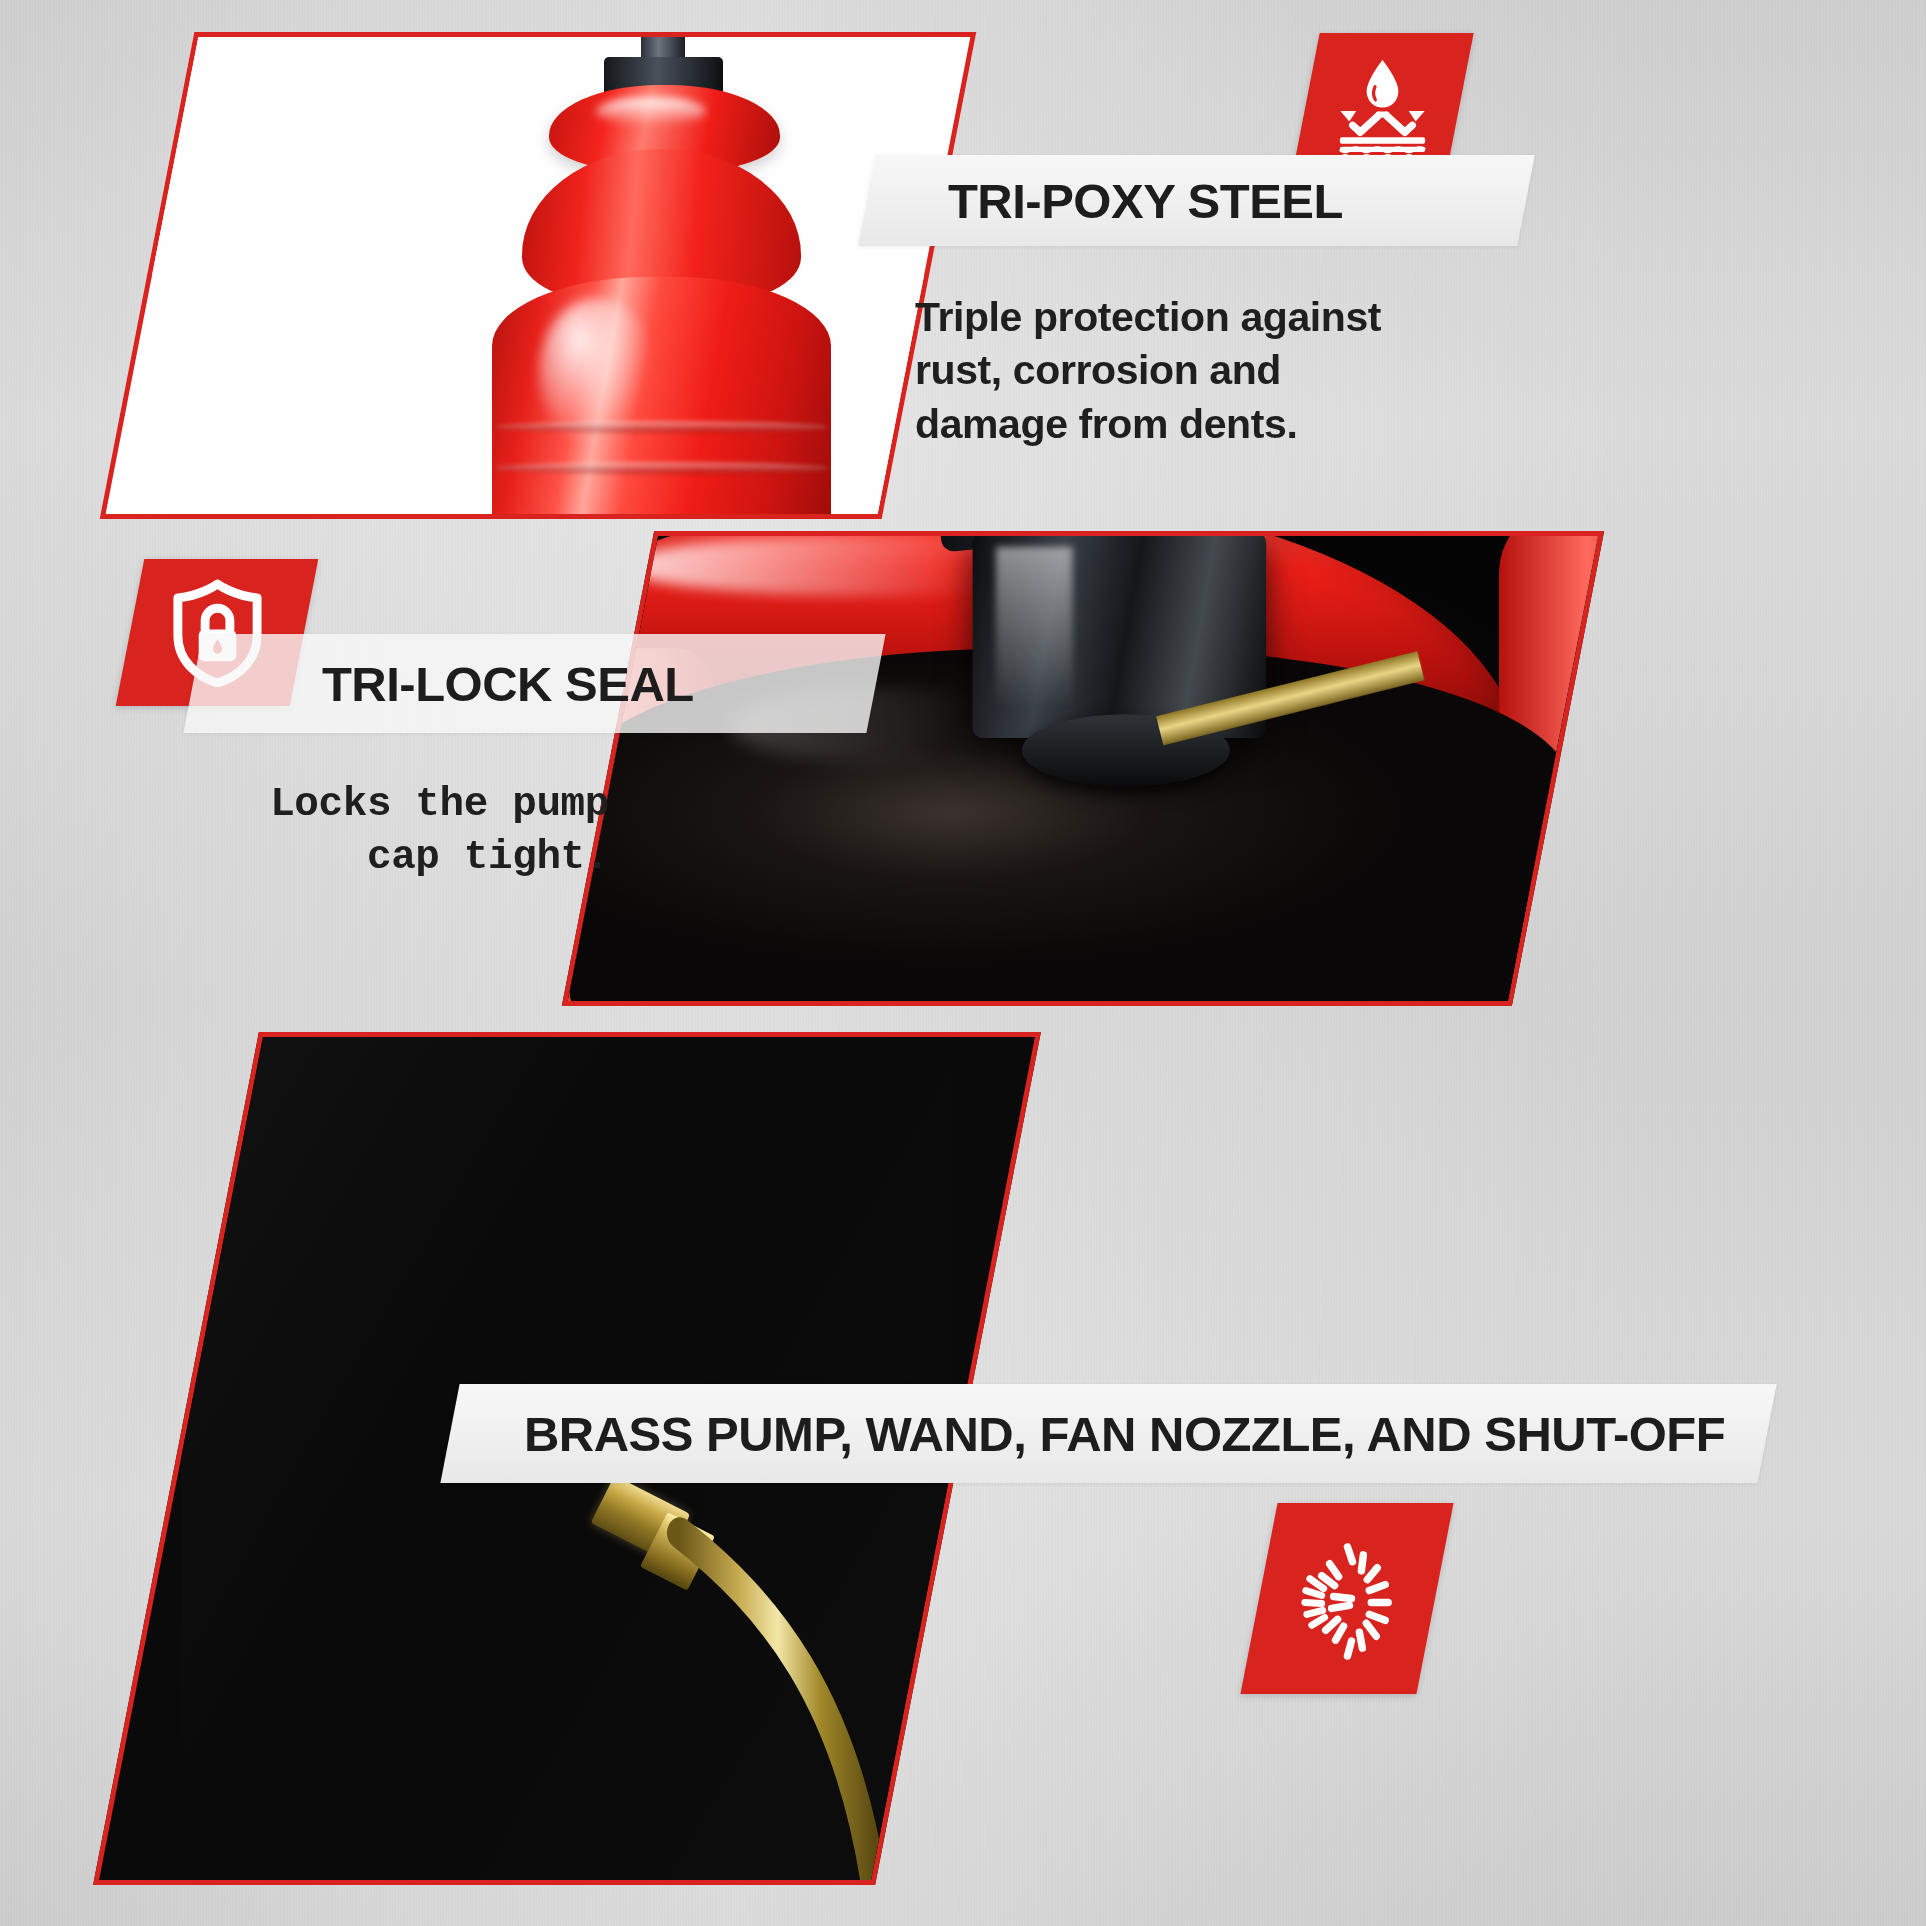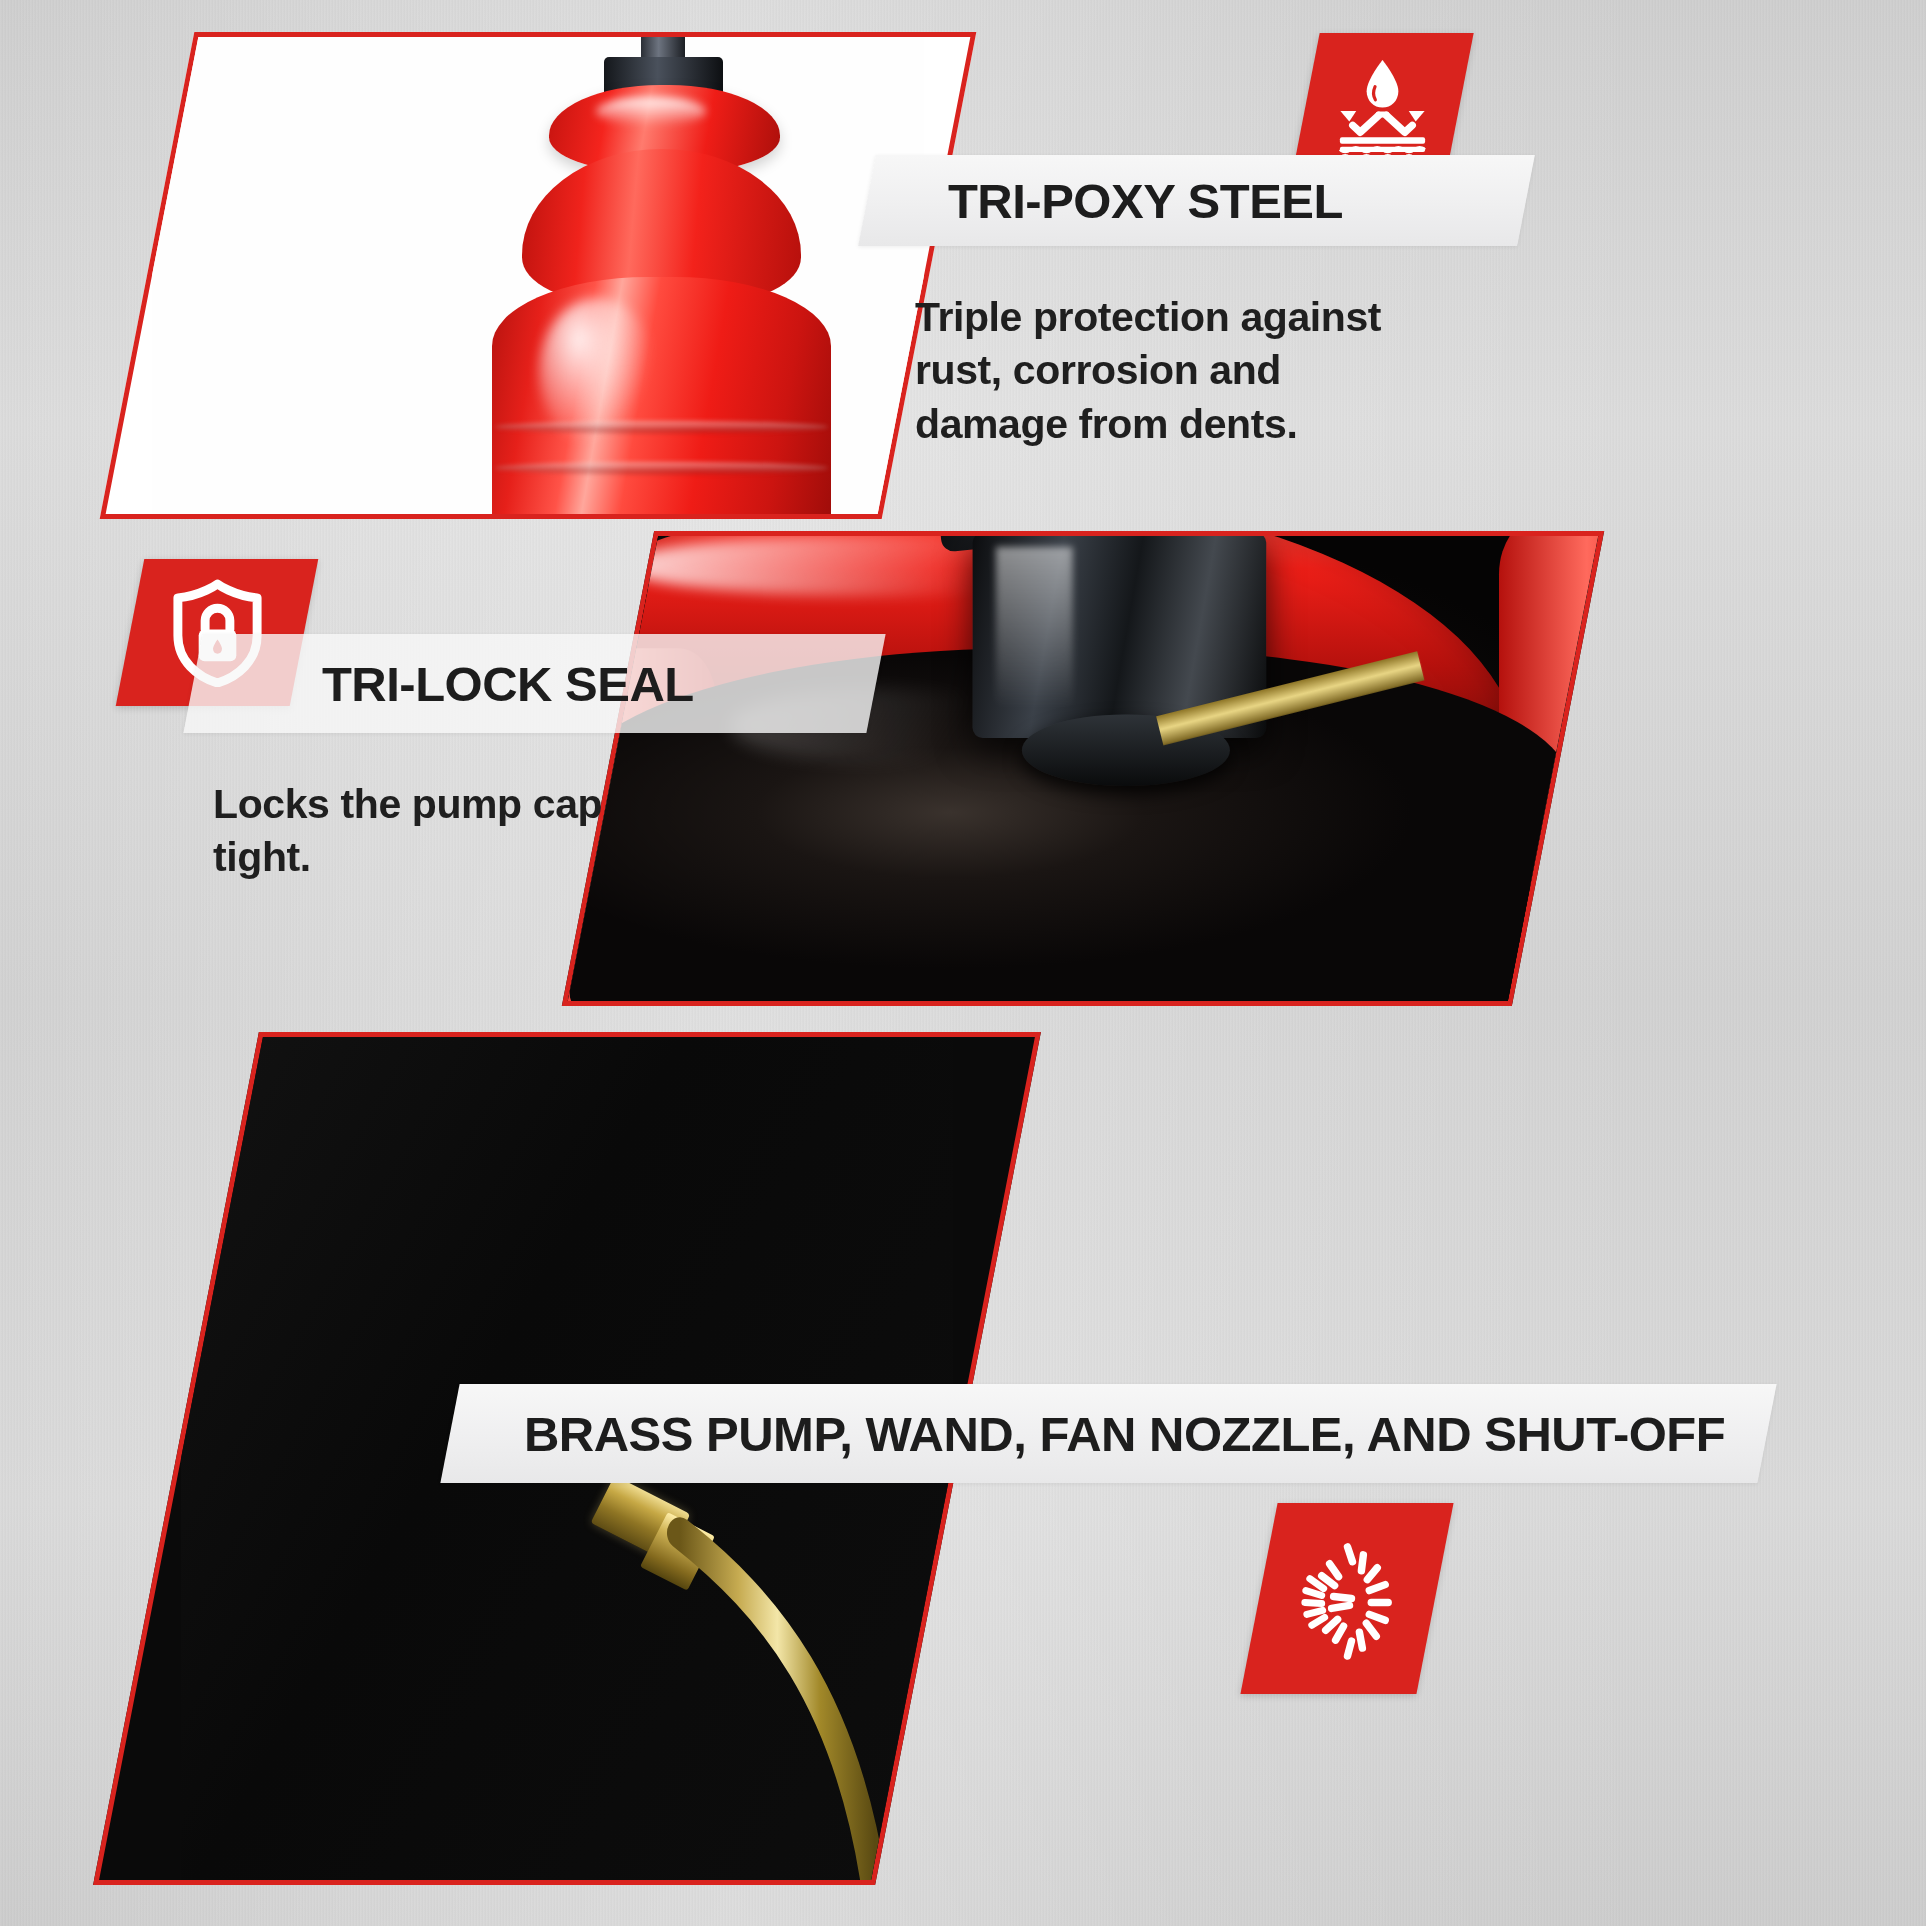--- a/index.html
+++ b/index.html
@@ -342,21 +342,21 @@
       <path d="M39.5 52 L39.5 43 a12.5 12.5 0 0 1 25 0 L64.5 52" fill="none" stroke="#ffffff" stroke-width="9" stroke-linecap="round"></path>
       <path d="M52 62 C52 62 47.5 68 47.5 71.5 C47.5 74.6 49.5 76.5 52 76.5
                C54.5 76.5 56.5 74.6 56.5 71.5 C56.5 68 52 62 52 62 Z" fill="#d9231e"></path>
     </svg>
   </div>
 
   <div class="band translucent" style="left:193px; top:634px; width:683px; height:99px; padding-left:129px;">
     <span style="font-size:49px;">TRI-LOCK SEAL</span>
   </div>
 
-  <div class="copy" style="left:213px; top:778px; width:396px; font-size:41px; text-align:left;">Locks the pump cap tight.</div>
+  <div class="copy" style="left:213px; top:778px; width:396px; font-size:41px; text-align:right;font-family:Liberation Mono, monospace;">Locks the pump cap tight.</div>
 
   <div class="panel ph3" style="left:176px; top:1032px; width:782px; height:853px;">
     <div class="inner">
       <div style="position:absolute;inset:0;">
         <div class="fan">
           <div class="cone"></div>
           <div class="streaks"></div>
         </div>
         <div class="wand">
           <div class="nozzle"></div>

